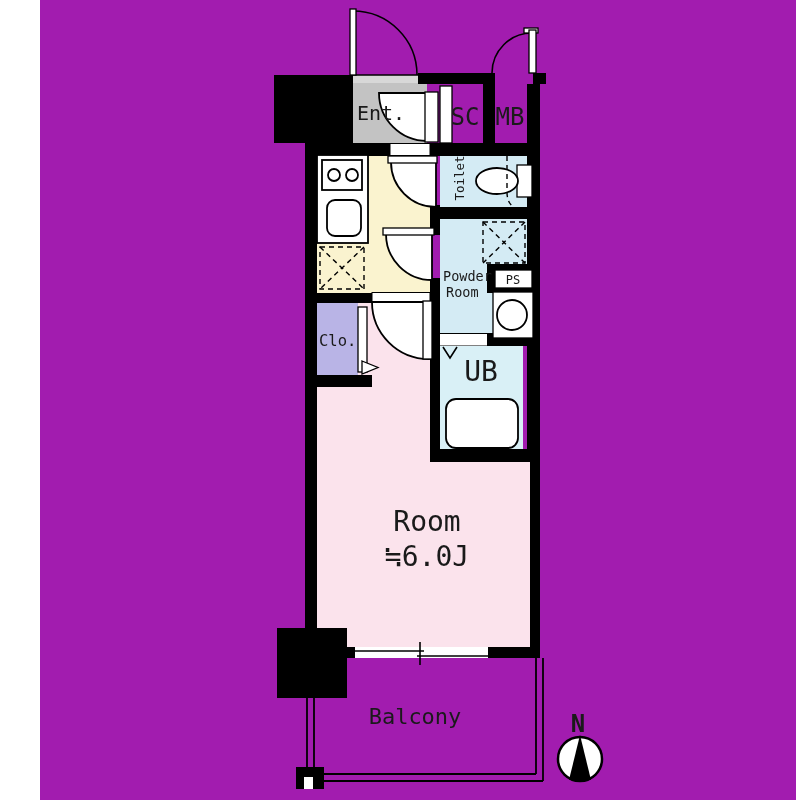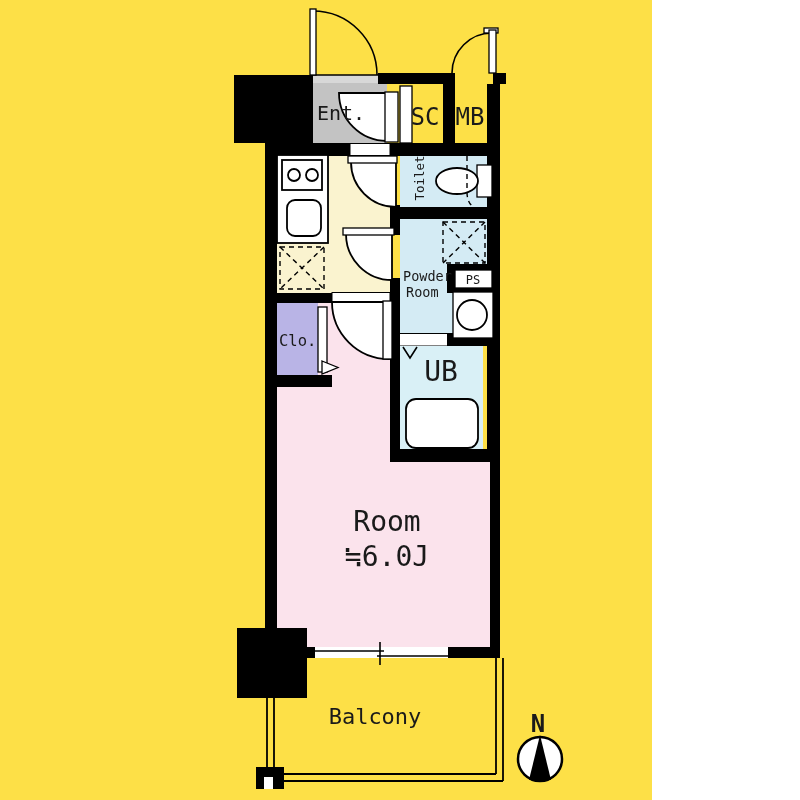--- a/index.html
+++ b/index.html
@@ -1,16 +1,16 @@
 <!DOCTYPE html>
 <html><head>
 <meta charset="utf-8">
 <style>
   html,body{margin:0;padding:0;background:#ffffff;}
-  #stage{position:relative;width:652px;height:800px;background:#fde047;overflow:hidden;}
+  #stage{position:relative;width:756px;height:800px;background:#a21caf;overflow:hidden;margin-left:40px;}
   svg{display:block;}
   .wall{fill:#000000;stroke:none;}
   .outline{fill:#ffffff;stroke:#000000;stroke-width:1.8;}
   .thin{fill:#ffffff;stroke:#000000;stroke-width:1.3;}
   .ln{fill:none;stroke:#000000;stroke-width:1.6;}
   .rail{fill:none;stroke:#000000;stroke-width:1.8;}
   .dash{fill:none;stroke:#000000;stroke-width:1.4;stroke-dasharray:5 4;}
   .gap{fill:#ffffff;stroke:#000000;stroke-width:1;}
   text{font-family:"DejaVu Sans Mono","Liberation Mono",monospace;fill:#1a1a1a;}
   .t20{font-size:20px;} .t24{font-size:24px;} .t13{font-size:13.5px;}

